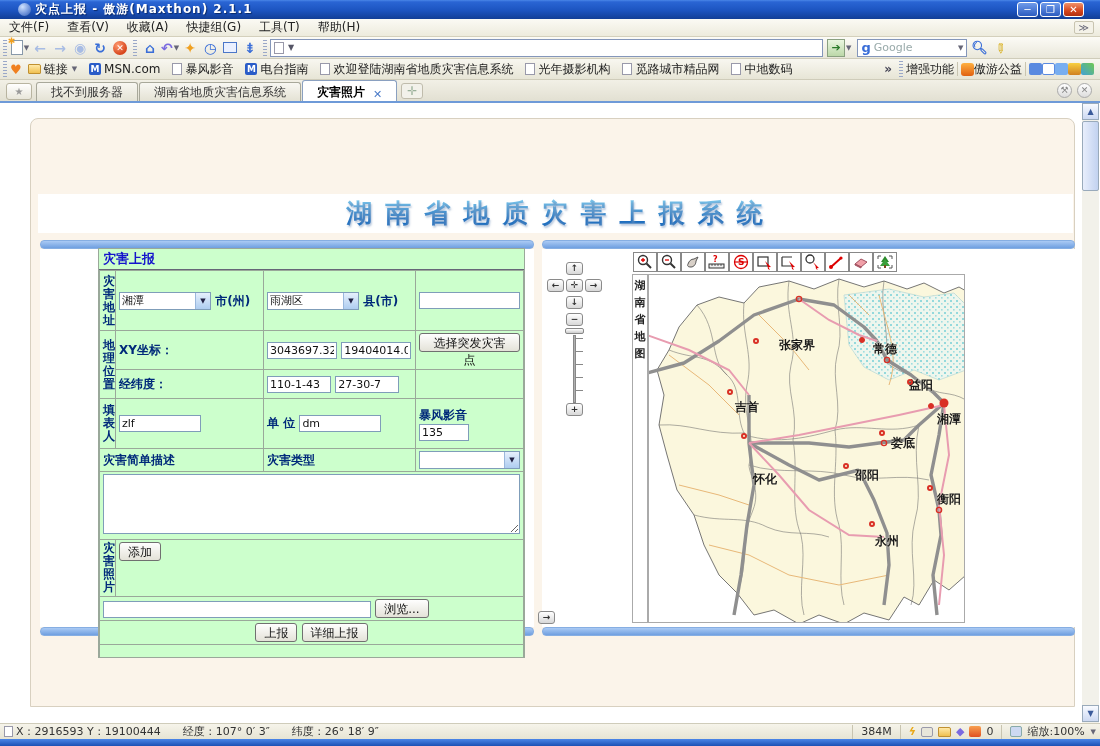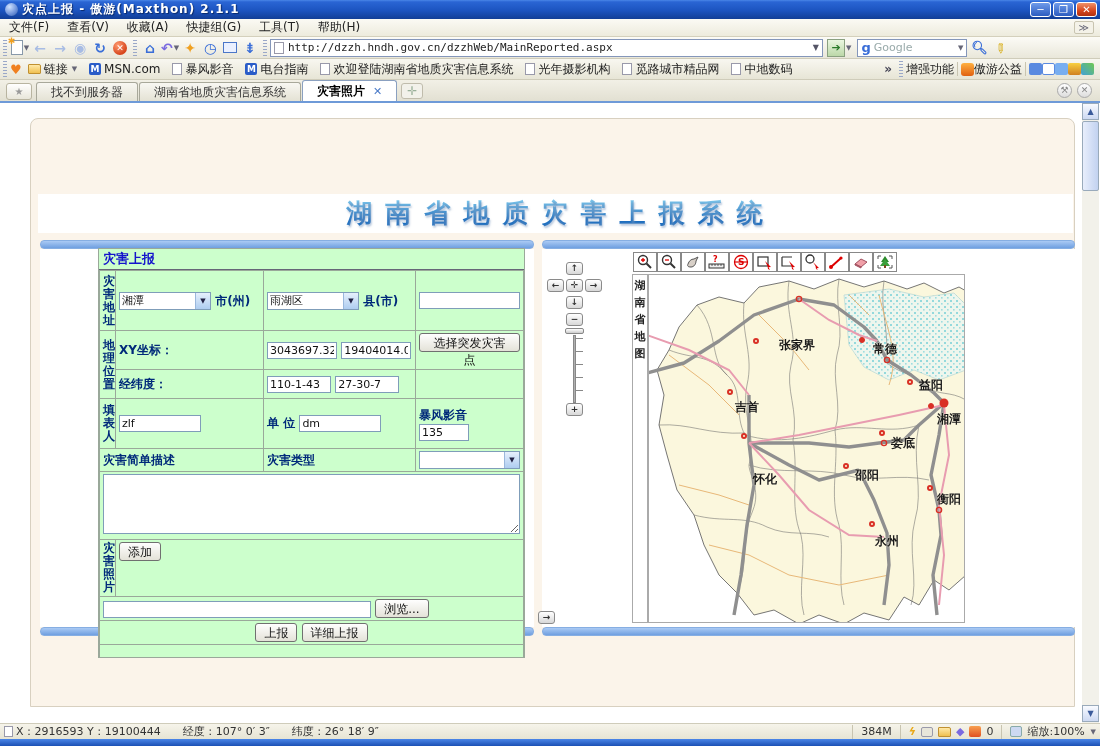--- a/index.html
+++ b/index.html
@@ -4,21 +4,21 @@
 <style>
   * { margin:0; padding:0; box-sizing:border-box; }
   html,body { width:1100px; height:746px; overflow:hidden; background:#fff;
     font-family:"DejaVu Sans","Liberation Sans",sans-serif; }
   .abs { position:absolute; }
   #win { position:relative; width:1100px; height:746px; background:#ece9d8; overflow:hidden; }
 
   
   #titlebar { position:absolute; left:0; top:0; width:1100px; height:19px;
     background:linear-gradient(180deg,#4a86e8 0%,#2a65d4 10%,#1c54c0 55%,#123e96 100%);
-    display:flex; align-items:center; padding:0 3px; color:#fff; }
+    display:flex; align-items:center; padding:0 16px; color:#fff; }
   #titlebar .appico { width:13px; height:13px; border-radius:50%;
     background:radial-gradient(circle at 35% 30%,#cfe2ff,#6a8fd8 60%,#31589e); margin:0 4px 0 2px; }
   #titlebar .ttl { font-size:12px; font-weight:bold; letter-spacing:1px;
     text-shadow:1px 1px 1px #0a2a6a; }
   .winbtns { margin-left:auto; display:flex; gap:2px; }
   .winbtn { width:21px; height:15px; border:1px solid #fff; border-radius:3px;
     color:#fff; font-size:10px; line-height:13px; text-align:center; font-weight:bold;
     background:linear-gradient(#6f9bea,#2c5cc0); }
   .winbtn.close { background:linear-gradient(#f0926a,#d6451c 60%,#b03010); }
 
@@ -81,21 +81,21 @@
 
   
   #tabbar { position:absolute; left:0; top:80px; width:1100px; height:23px;
     background:linear-gradient(#f2f0e6,#e2e0d2); border-bottom:2px solid #6e9ad8;
     display:flex; align-items:flex-end; }
   .starbtn { width:26px; height:17px; margin:0 4px 1px 6px; border:1px solid #b8b4a0;
     border-radius:3px; background:linear-gradient(#fff,#e8e6da); color:#999;
     font-size:10px; text-align:center; line-height:15px; }
   .tab { height:19px; border:1px solid #a8a89a; border-bottom:none;
     border-radius:3px 3px 0 0; background:linear-gradient(#f8f7f2,#e4e2d4);
-    font-size:12px; color:#333; padding:0 14px; display:flex; align-items:center; gap:8px;
+    font-size:12px; color:#333; padding:0 14px; display:flex; align-items:flex-end; gap:8px;
     margin-right:1px; }
   .tab.active { background:#fff; border-color:#8aa0c0; height:21px; font-weight:bold; color:#000; }
   .tab .x { color:#4a7ac8; font-weight:bold; font-size:11px; }
   .newtab { width:22px; height:16px; margin:0 0 2px 3px; border:1px solid #c0bcac;
     border-radius:3px; background:#f2f1ea; color:#9ab09a; text-align:center;
     line-height:14px; font-size:12px; }
   .tabbar-right { margin-left:auto; display:flex; gap:5px; margin-right:8px; margin-bottom:3px; }
   .rndbtn { width:15px; height:15px; border-radius:50%; border:1px solid #aaa;
     background:linear-gradient(#fff,#ddd); color:#888; font-size:9px;
     text-align:center; line-height:13px; }
@@ -223,21 +223,20 @@
     <div class="tbico" style="color:#7a6ae0">↶<span class="ddv">▼</span></div>
     <div class="tbico" style="color:#f0a020">✦</div>
     <div class="tbico blue">◷</div>
     <div class="tbico">
         <span class="tb-frame"></span>
       </div>
     <div class="tbico blue">⇟</div>
     <div class="grip"></div>
     <div class="addr">
       <span class="pic"></span>
-      <span class="url">http://dzzh.hndh.gov.cn/dzzhWeb/MainReported.aspx</span>
       <span class="dv">▼</span>
     </div>
     <div class="gobtn">➔</div>
     <span class="ddv">▼</span>
     <div class="srch">
       <span class="g">g</span>
       <span class="ph">Google</span>
       <span class="dv ddv">▼</span>
     </div>
     <div class="tbico mag">🔍︎</div>
@@ -587,21 +586,21 @@
             <circle cx="290" cy="235" r="2.6"></circle>
             <circle cx="238" cy="85" r="2.6"></circle>
           </g>
           <circle cx="295" cy="128" r="4.5" fill="#d93025"></circle>
         </svg>
         <div class="abs" style="left:0;top:0;width:317px;height:349px">
             <div class="map-city" style="left: 130px; top: 62px;">张家界</div>
             <div class="map-marker" style="left: 104px; top: 63px;"></div>
             <div class="map-city" style="left: 224px; top: 66px;">常德</div>
             <div class="map-marker filled" style="left: 210px; top: 62px;"></div>
-            <div class="map-city" style="left: 270px; top: 102px;">益阳</div>
+            <div class="map-city" style="left: 260px; top: 102px;">益阳</div>
             <div class="map-marker" style="left: 258px; top: 104px;"></div>
             <div class="map-city" style="left: 288px; top: 136px;">湘潭</div>
             <div class="map-marker filled" style="left: 279px; top: 128px;"></div>
             <div class="map-city" style="left: 86px; top: 124px;">吉首</div>
             <div class="map-marker" style="left: 78px; top: 114px;"></div>
             <div class="map-city" style="left: 104px; top: 160px; margin-top: 36px;">怀化</div>
             <div class="map-marker" style="left: 92px; top: 158px;"></div>
             <div class="map-city" style="left: 242px; top: 160px;">娄底</div>
             <div class="map-marker" style="left: 230px; top: 155px;"></div>
             <div class="map-city" style="left: 206px; top: 192px;">邵阳</div>

